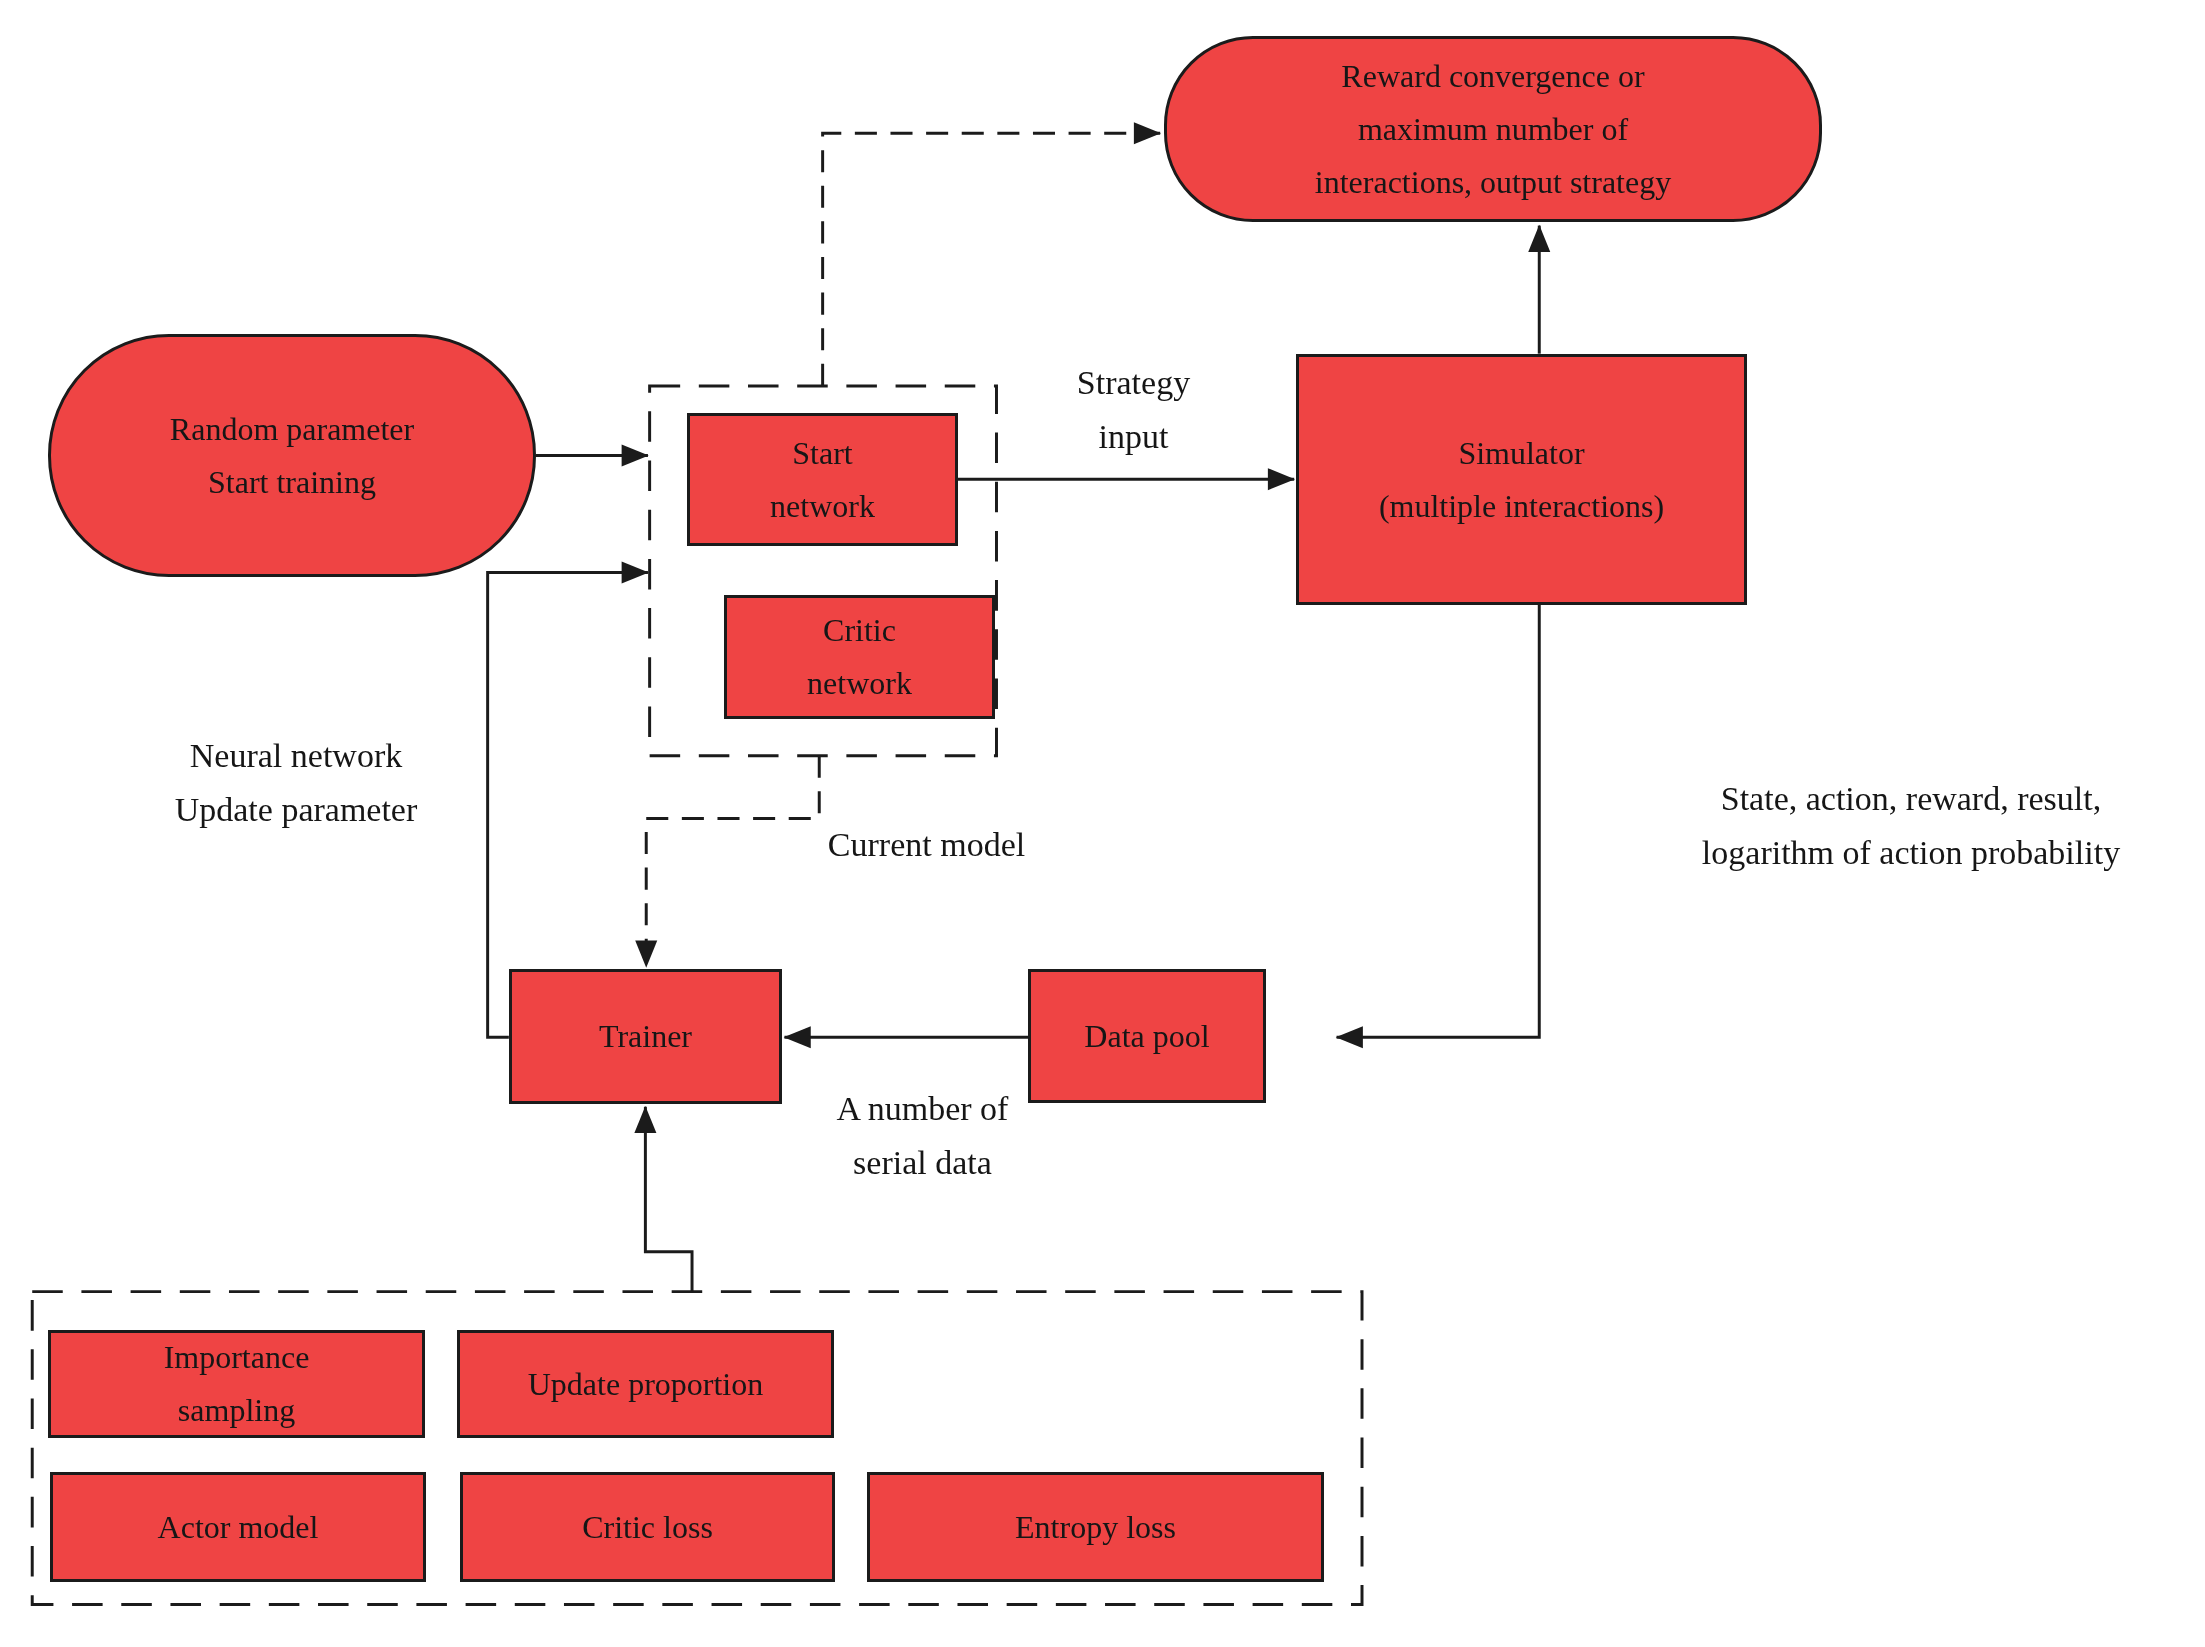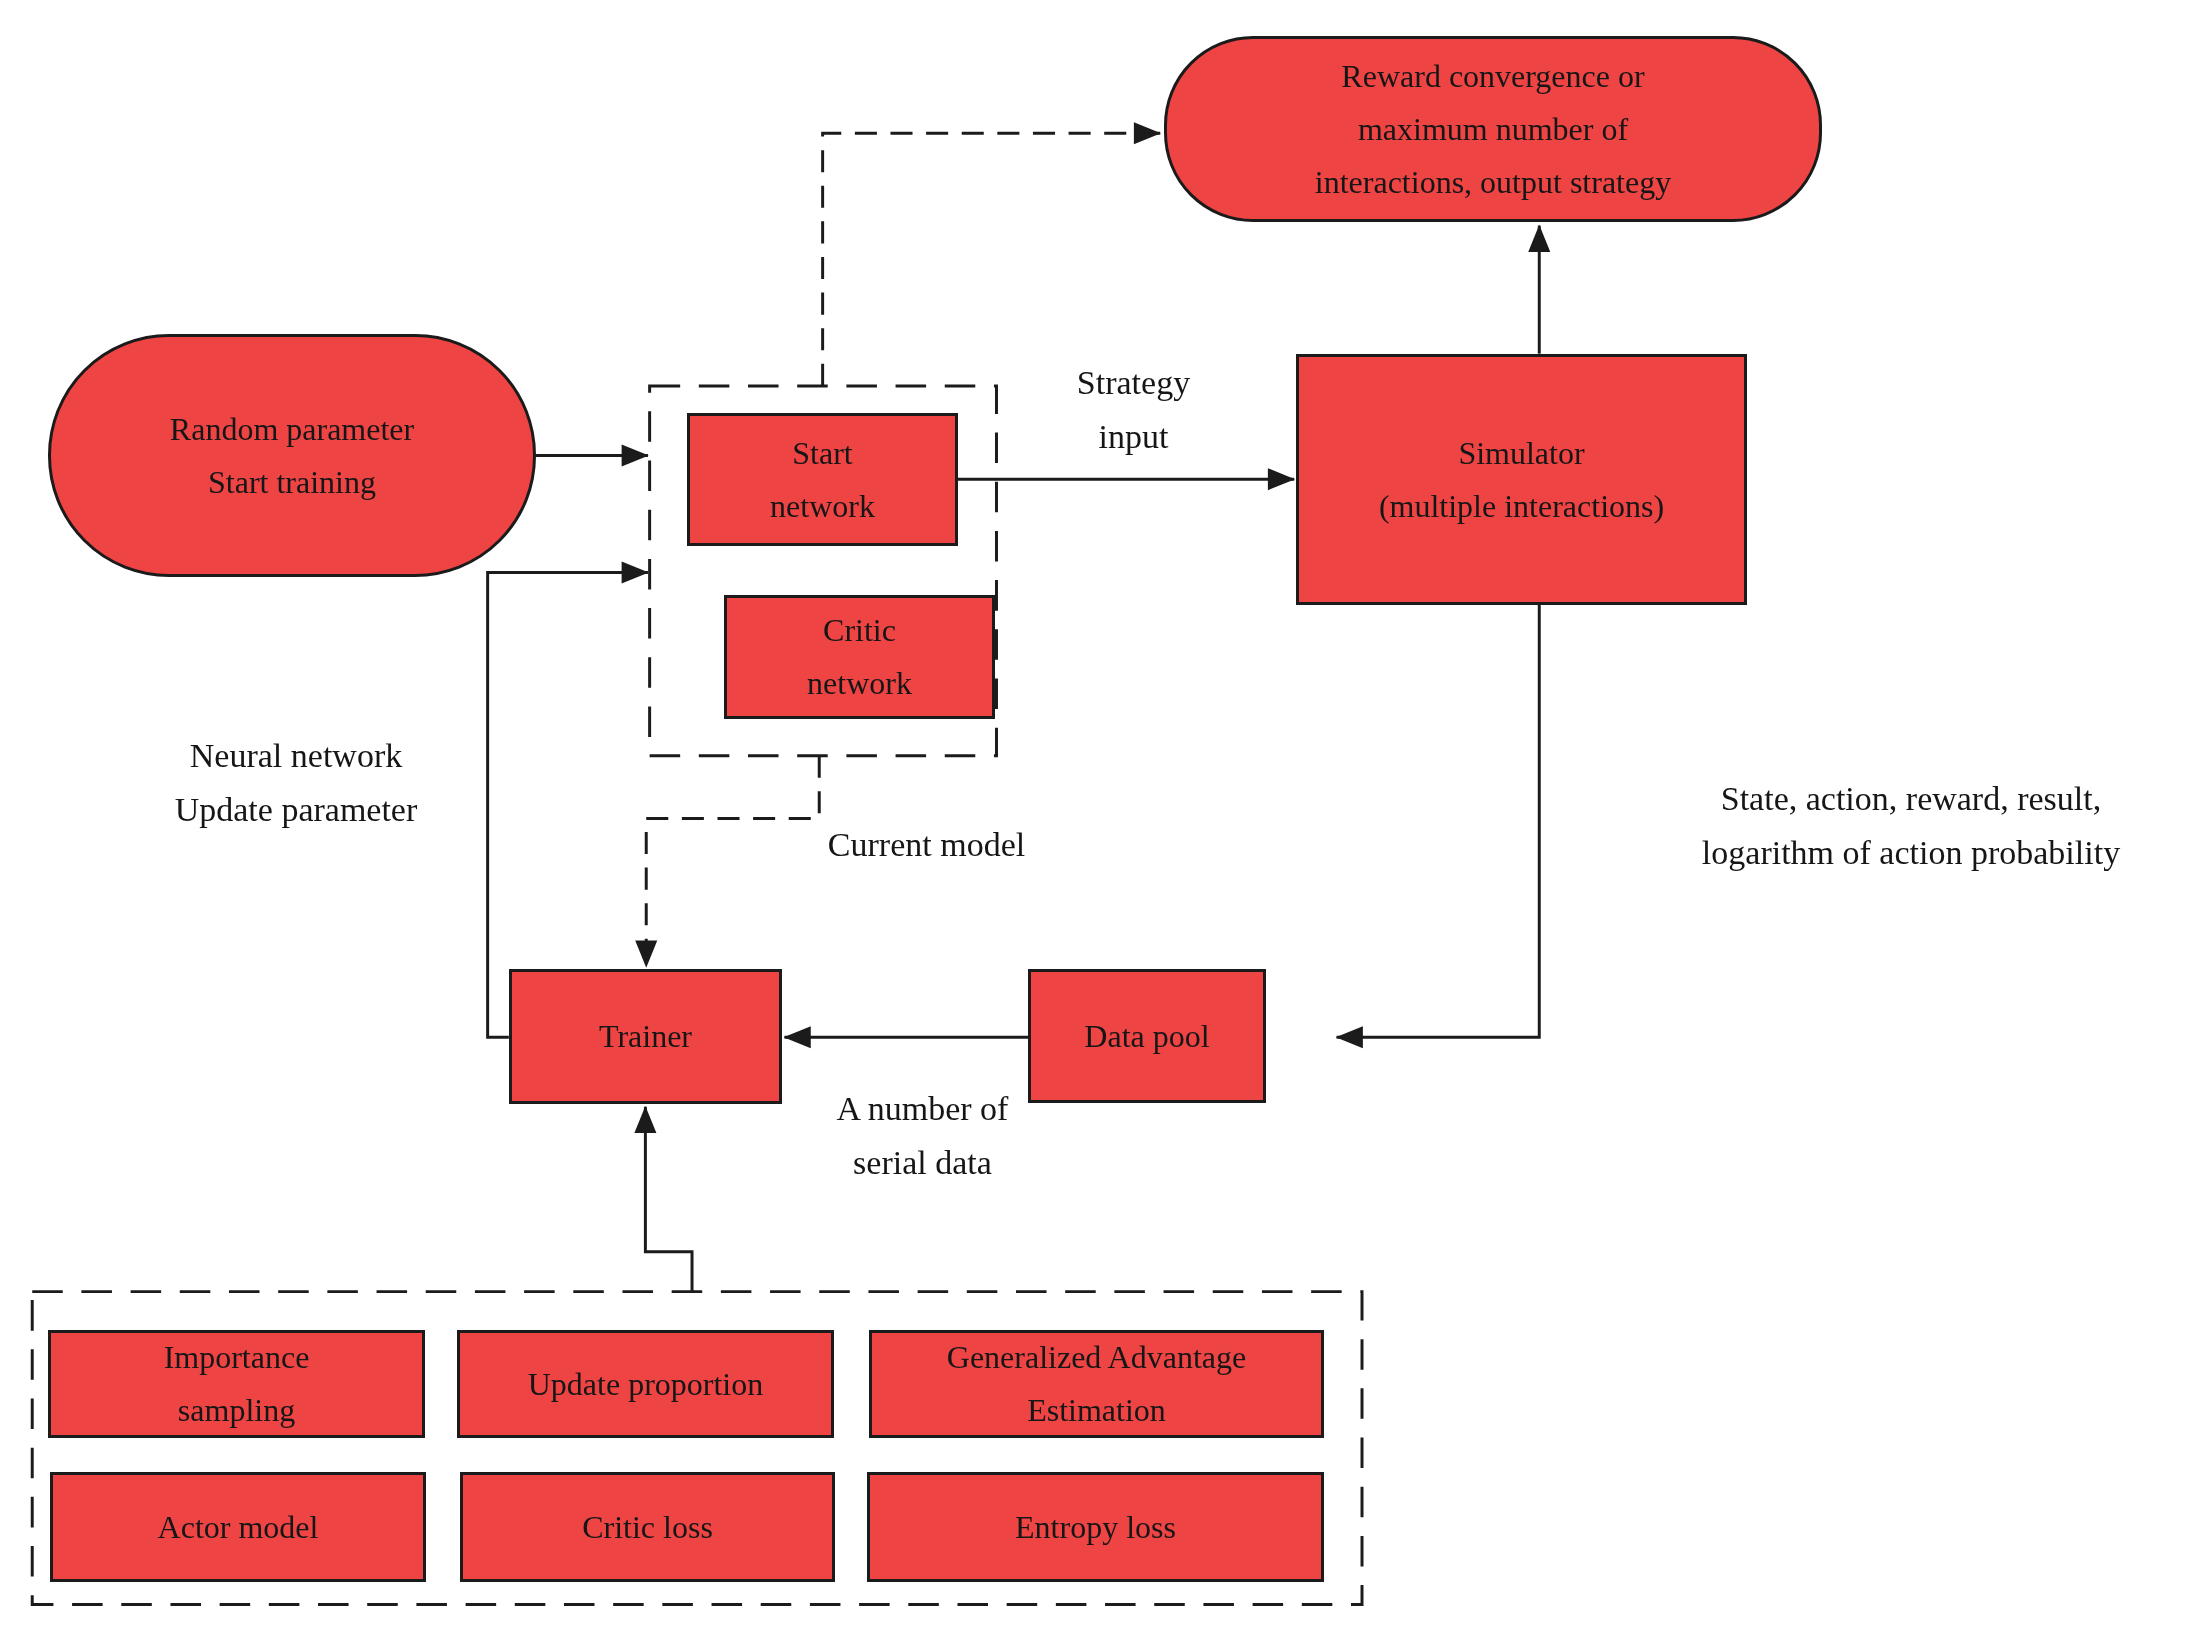--- a/index.html
+++ b/index.html
@@ -89,22 +89,20 @@
   <div class="node" id="n-critic">Critic
 network</div>
   <div class="node" id="n-simulator">Simulator
 (multiple interactions)</div>
   <div class="node" id="n-trainer">Trainer</div>
   <div class="node" id="n-datapool">Data pool</div>
 
   <div class="node" id="n-imp">Importance
 sampling</div>
   <div class="node" id="n-upd">Update proportion</div>
-  <div class="node" id="n-gae">Generalized Advantage
-Estimation</div>
   <div class="node" id="n-aloss">Actor model</div>
   <div class="node" id="n-closs">Critic loss</div>
   <div class="node" id="n-eloss">Entropy loss</div>
 
   <div class="lbl" id="l-strategy">Strategy
 input</div>
   <div class="lbl" id="l-neural">Neural network
 Update parameter</div>
   <div class="lbl" id="l-current">Current model</div>
   <div class="lbl" id="l-state">State, action, reward, result,

